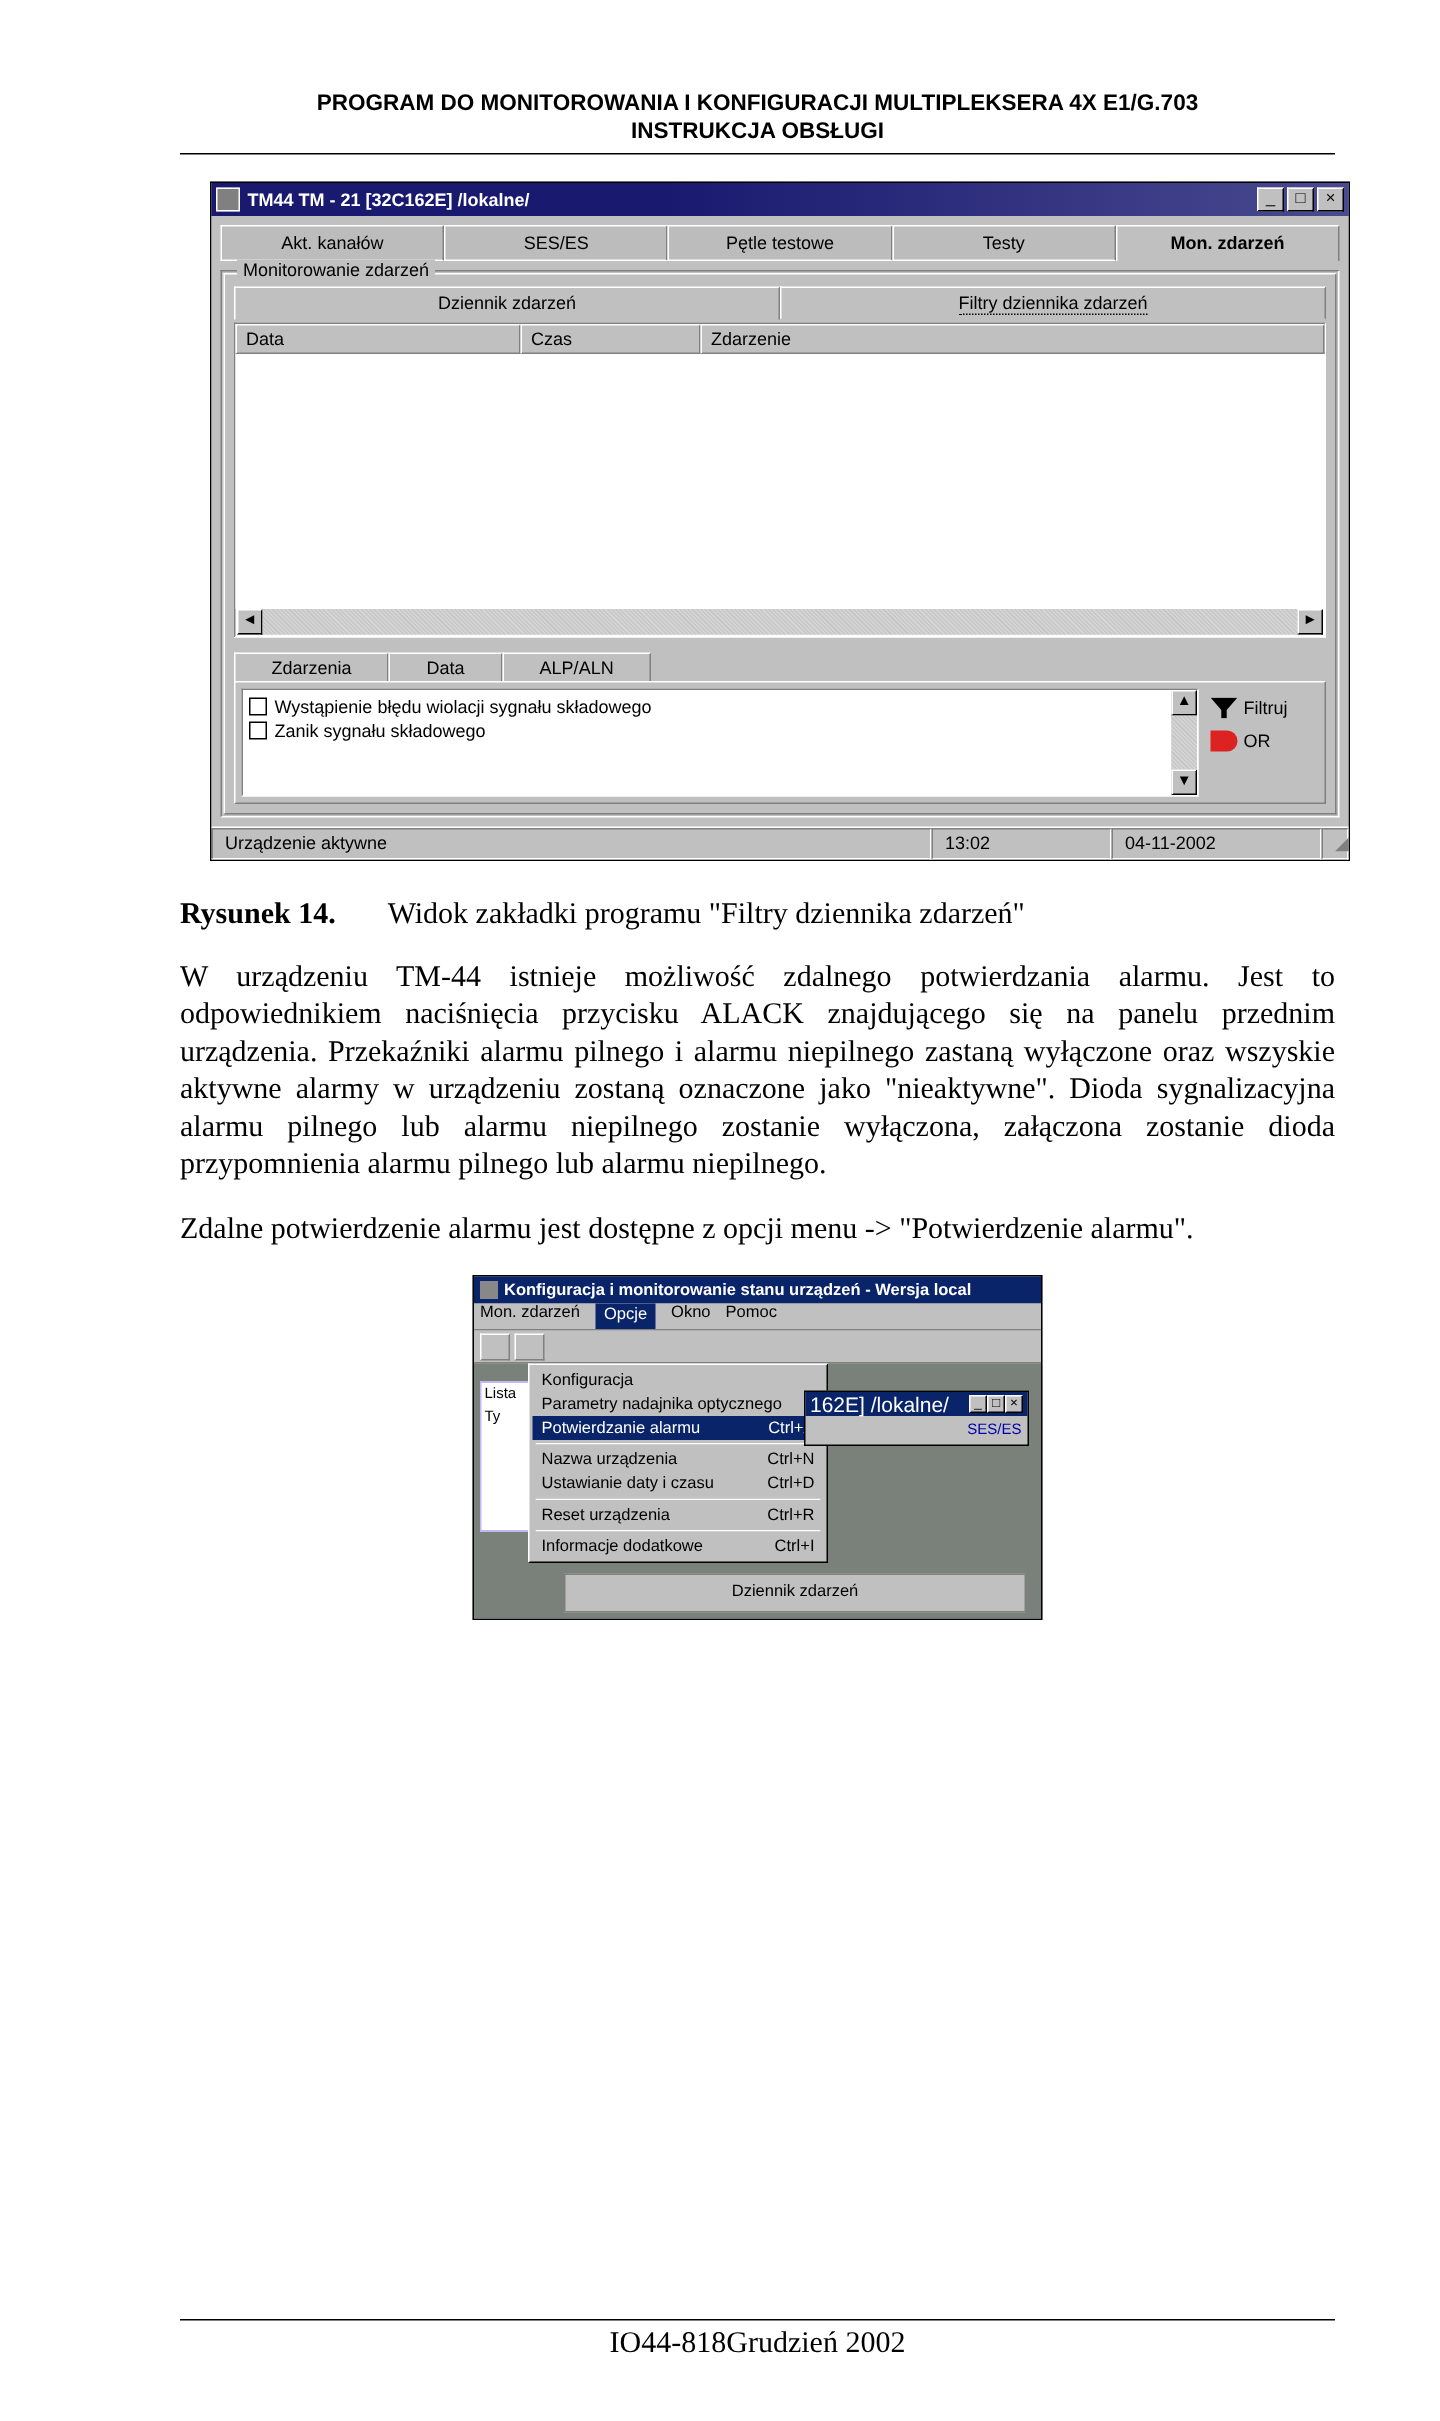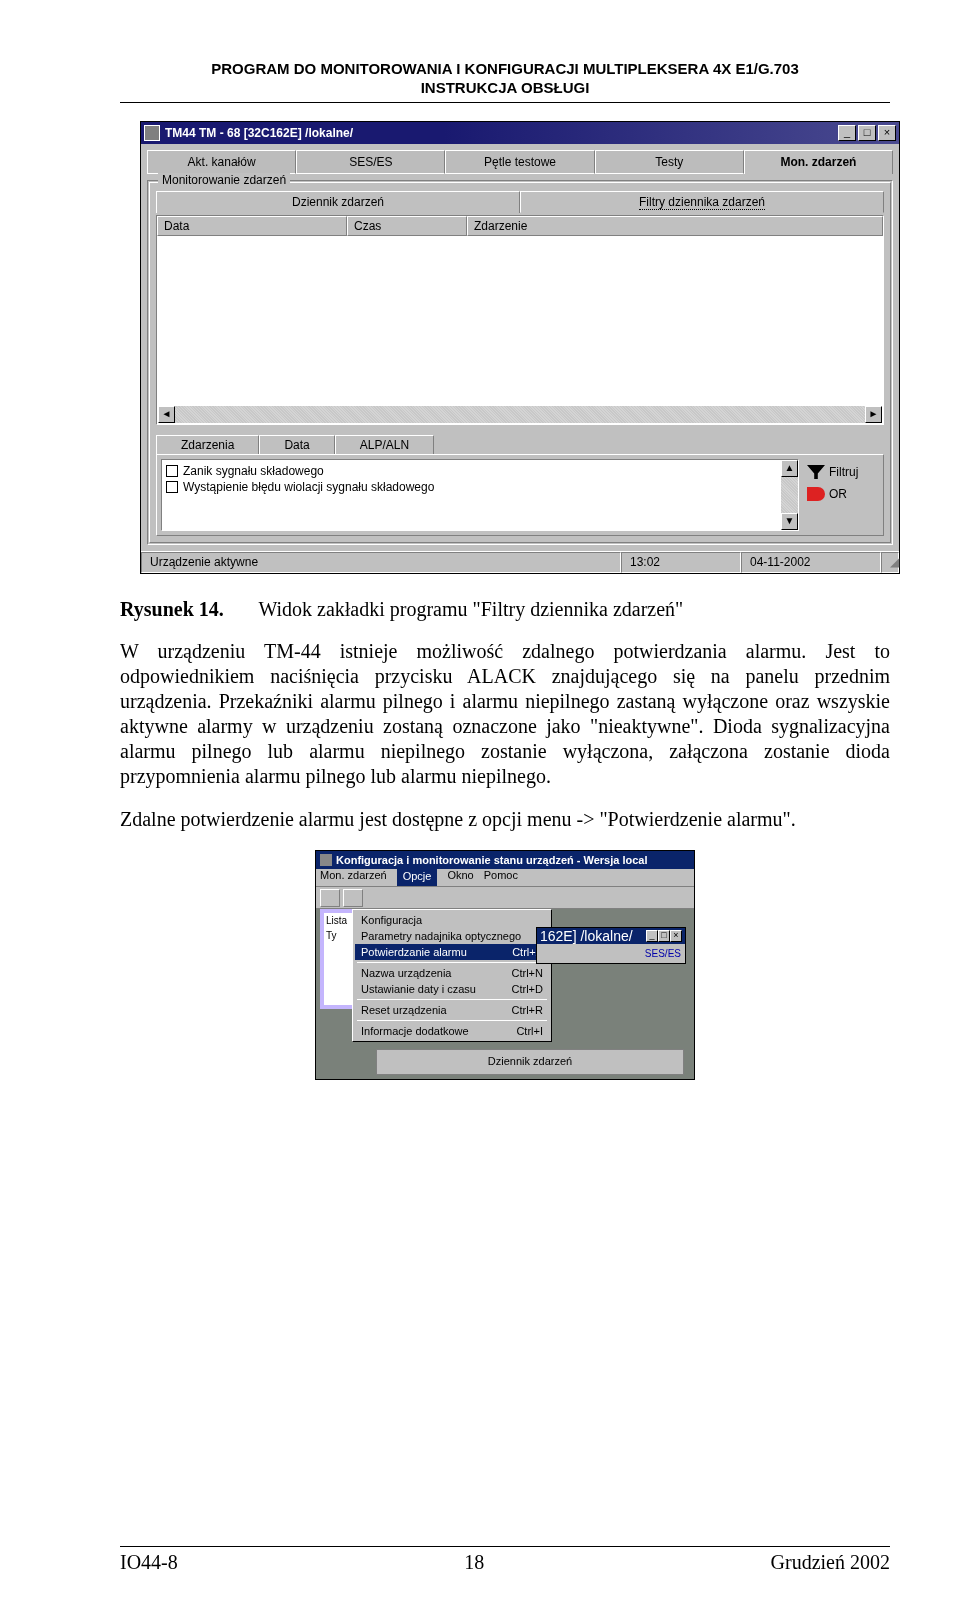--- a/index.html
+++ b/index.html
@@ -184,51 +184,51 @@
   .ms-body{position:relative;height:170px;background:#7a817a;}
   .ms-popup{
     position:absolute;left:36px;top:0;width:200px;background:#c0c0c0;
     border-top:1px solid #fff;border-left:1px solid #fff;
     border-right:1px solid #000;border-bottom:1px solid #000;
     padding:2px;
   }
   .mi{display:flex;justify-content:space-between;padding:2px 6px;height:16px;}
   .mi.sel{background:#0a246a;color:#fff;}
   .mi.sep{height:1px;padding:0;margin:2px 2px;background:#808080;border-bottom:1px solid #fff;}
-  .ms-list{position:absolute;left:4px;top:0;width:50px;height:100px;background:#fff;border:4px solid #c4b5fd;}
+  .ms-list{position:absolute;left:4px;top:12px;width:50px;height:100px;background:#fff;border:1px solid #c4b5fd;}
   .ms-child{
     position:absolute;right:8px;top:18px;width:150px;background:#c0c0c0;
     border:1px solid #000;
   }
   .ms-child .titlebar{height:16px;font-size:10px;}
   .ms-child-body{padding:4px;font-size:10px;color:#00a;}
   .ms-bottom{position:absolute;left:60px;right:10px;bottom:4px;background:#c0c0c0;border:1px solid #808080;height:26px;text-align:center;padding-top:5px;font-size:11px;}
   
   .footer{
     position:absolute;left:120px;right:70px;bottom:40px;
     border-top:1px solid #000;
-    display:flex;justify-content:space-between;
+    display:flex;justify-content:center;
     font-family:"Times New Roman",Times,serif;font-size:20px;
     padding-top:4px;
   }
 </style>
 </head>
 <body>
 
 <div class="page">
   <div class="header">
     <div>PROGRAM DO MONITOROWANIA I KONFIGURACJI MULTIPLEKSERA 4X E1/G.703</div>
     <div class="line2">INSTRUKCJA OBSŁUGI</div>
   </div>
 
   <div class="figure">
     <div class="win">
       <div class="titlebar">
         <div class="appicon"></div>
-        <div class="titlebar-text">TM44 TM - 68 [32C162E] /lokalne/</div>
+        <div class="titlebar-text">TM44 TM - 21 [32C162E] /lokalne/</div>
         <div class="titlebar-btns">
           <div class="tbtn">_</div>
           <div class="tbtn">□</div>
           <div class="tbtn">×</div>
         </div>
       </div>
       <div class="client">
         <div class="tabstrip">
           <div class="tab inactive">Akt. kanałów</div>
           <div class="tab inactive">SES/ES</div>
@@ -261,25 +261,25 @@
 
           <div class="bottomtabs">
             <div class="btab">Zdarzenia</div>
             <div class="btab">Data</div>
             <div class="btab">ALP/ALN</div>
           </div>
           <div class="filterpanel">
             <div class="checklist">
               <div class="checkitem">
                   <span class="ck"></span>
-                  <span>Zanik sygnału składowego</span>
+                  <span>Wystąpienie błędu wiolacji sygnału składowego</span>
                 </div>
               <div class="checkitem">
                   <span class="ck"></span>
-                  <span>Wystąpienie błędu wiolacji sygnału składowego</span>
+                  <span>Zanik sygnału składowego</span>
                 </div>
               <div class="vscroll">
                 <div class="sbtn">▲</div>
                 <div class="strack"></div>
                 <div class="sbtn">▼</div>
               </div>
             </div>
             <div class="sidecol">
               <div class="siderow">
                   <span class="icon-filter"></span>

